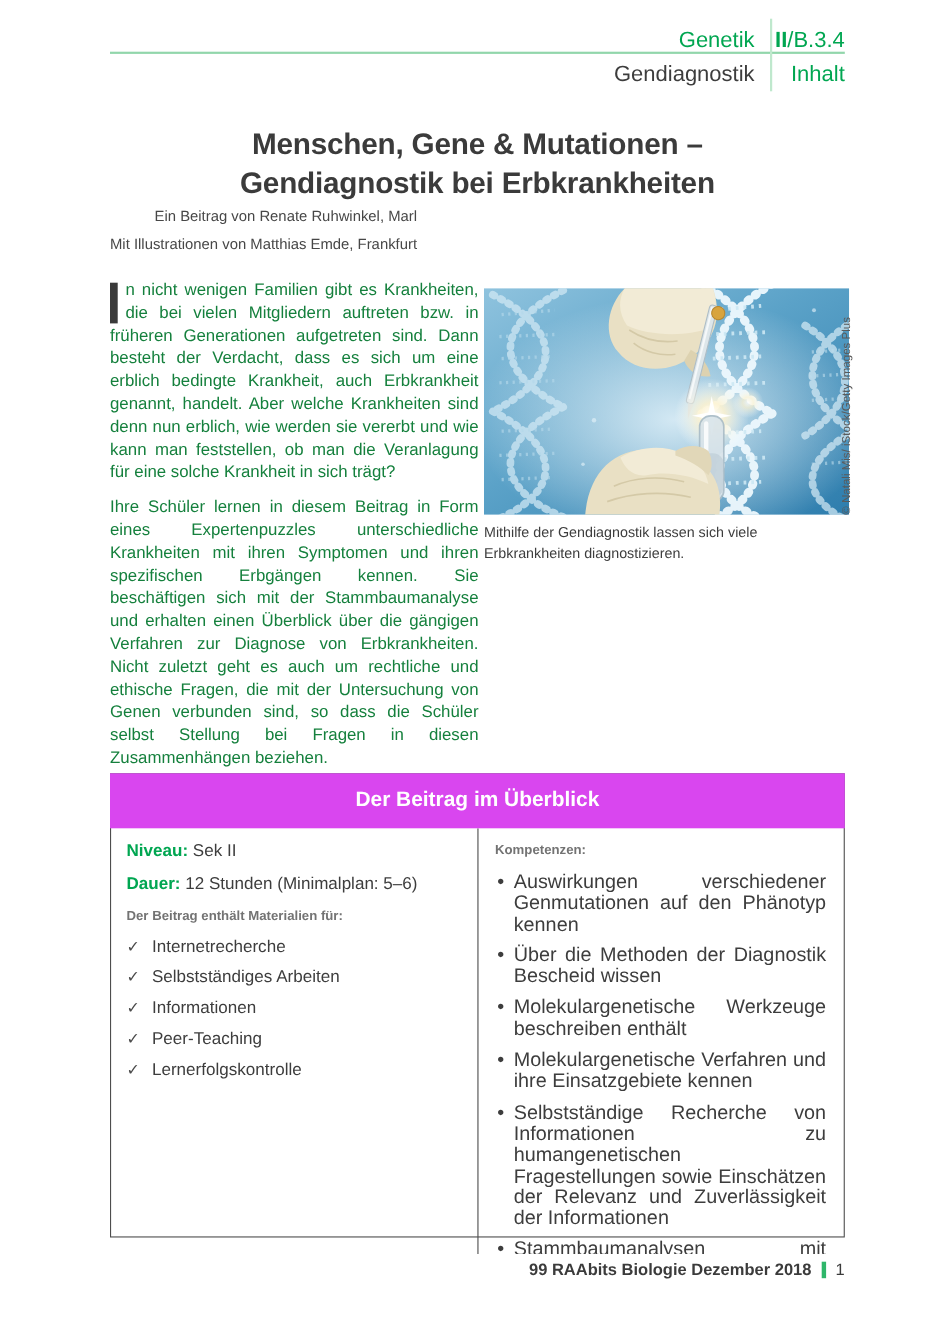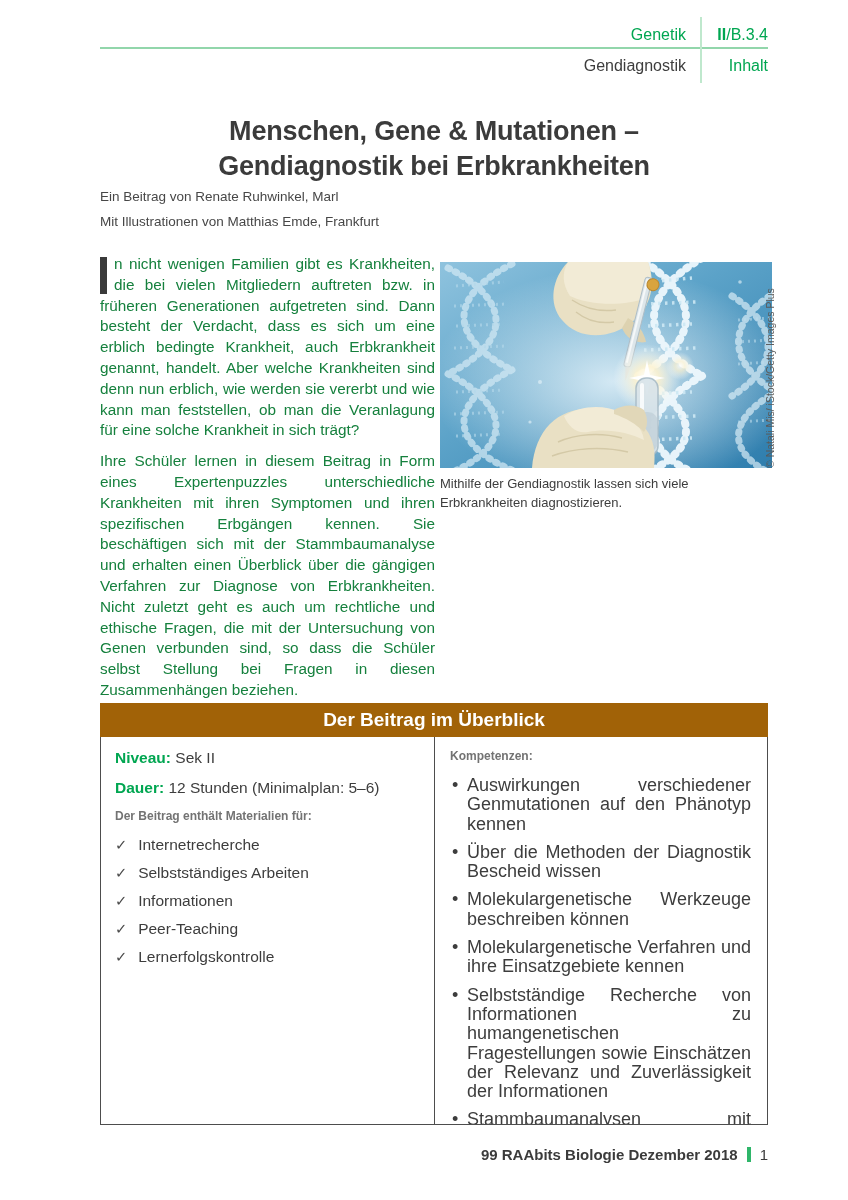--- a/index.html
+++ b/index.html
@@ -1,47 +1,47 @@
 <!DOCTYPE html>
 <html><head>
 <meta charset="utf-8">
 <style>
   html,body{margin:0;padding:0;background:#fff;}
   .page{
     position:relative;width:848px;height:1200px;background:#ffffff;
     font-family:"Liberation Sans", sans-serif;color:#3d3d3d;overflow:hidden;
   }
   
-  .hd-text{position:absolute;font-size:16px;}
+  .hd-text{position:absolute;font-size:20px;}
   .hd-genetik{top:26px;right:162px;color:#00a651;}
   .hd-edition{top:26px;right:80px;color:#00a651;}
   .hd-edition .bold{font-weight:bold;}
   .hd-gendiag{top:57px;right:162px;color:#3d3d3d;}
   .hd-inhalt{top:57px;right:80px;color:#00a651;}
   .hd-line-h{position:absolute;top:47px;left:100px;width:668px;height:2px;background:#92d6ab;}
   .hd-line-v{position:absolute;top:17px;left:700px;width:2px;height:66px;background:#bfe8cd;}
   
   .title{position:absolute;left:100px;top:102px;width:668px;text-align:center;
     font-size:27px;font-weight:bold;line-height:35px;color:#3b3b3b;letter-spacing:-0.2px;margin-top:12px;}
-  .byline{position:absolute;left:100px;top:184px;font-size:13.5px;line-height:25px;color:#474747;}
+  .byline{position:absolute;left:100px;top:184px;font-size:13.5px;line-height:25px;color:#474747;text-align:right;}
   
   .intro{position:absolute;left:100px;top:254px;width:335px;font-size:15.3px;
     line-height:20.8px;text-align:justify;color:#15803d;}
   .intro p{margin:0 0 10px 0;}
   .dropcap{float:left;width:7px;height:37px;background:#3a3a3a;margin:3px 7px 0 0;}
   
   .photo{position:absolute;left:440px;top:262px;width:332px;height:206px;}
   .credit{position:absolute;left:776px;top:262px;width:14px;height:206px;}
   .credit span{position:absolute;left:0;bottom:0;transform-origin:0 100%;
     transform:rotate(-90deg);white-space:nowrap;font-size:10.5px;color:#5a5a5a;}
   .caption{position:absolute;left:440px;top:474px;width:330px;font-size:13px;line-height:19px;color:#3d3d3d;}
   
   .ovbox{position:absolute;left:100px;top:703px;width:668px;height:422px;
     box-sizing:border-box;border:1px solid #4d4d4d;}
-  .ovbox-head{margin:-1px -1px 0 -1px;height:34px;background:#a16207;color:#ffffff;
+  .ovbox-head{margin:-1px -1px 0 -1px;height:50px;background:#d946ef;color:#ffffff;
     display:flex;align-items:center;justify-content:center;font-size:19px;font-weight:bold;}
   .ovbox-body{display:flex;height:387px;overflow:hidden;}
   .ov-left{width:334px;box-sizing:border-box;border-right:1px solid #4d4d4d;padding:12px 14px;}
   .ov-right{flex:1;padding:12px 16px 12px 15px;}
   .ov-row{font-size:15.5px;margin-bottom:12px;}
   .ov-label{color:#00a651;font-weight:bold;}
   .ov-subhead{color:#737373;font-weight:bold;font-size:12px;margin-bottom:13px;}
   ul.checklist{list-style:none;margin:0;padding:0;}
   ul.checklist li{font-size:15.5px;margin-bottom:10px;}
   .check{color:#4a4a4a;margin-right:11px;font-size:14.5px;}
@@ -217,21 +217,21 @@
           <li><span class="check">✓</span><span>Informationen</span></li>
           <li><span class="check">✓</span><span>Peer-Teaching</span></li>
           <li><span class="check">✓</span><span>Lernerfolgskontrolle</span></li>
         </ul>
       </div>
       <div class="ov-right">
         <div class="ov-subhead">Kompetenzen:</div>
         <ul class="bullets">
           <li>Auswirkungen verschiedener Genmutationen auf den Phänotyp kennen</li>
           <li>Über die Methoden der Diagnostik Bescheid wissen</li>
-          <li>Molekulargenetische Werkzeuge beschreiben können</li>
+          <li>Molekulargenetische Werkzeuge beschreiben enthält</li>
           <li>Molekulargenetische Verfahren und ihre Einsatzgebiete kennen</li>
           <li>Selbstständige Recherche von Informationen zu humangenetischen Fragestellungen sowie Einschätzen der Relevanz und Zuverlässigkeit der Informationen</li>
           <li>Stammbaumanalysen mit Hypothesen zum Vererbungsmodus genetisch bedingter Merkmale durchführen können</li>
         </ul>
       </div>
     </div>
   </div>
 
   <div class="footer">
     <span class="ft-main">99 RAAbits Biologie Dezember 2018</span>

